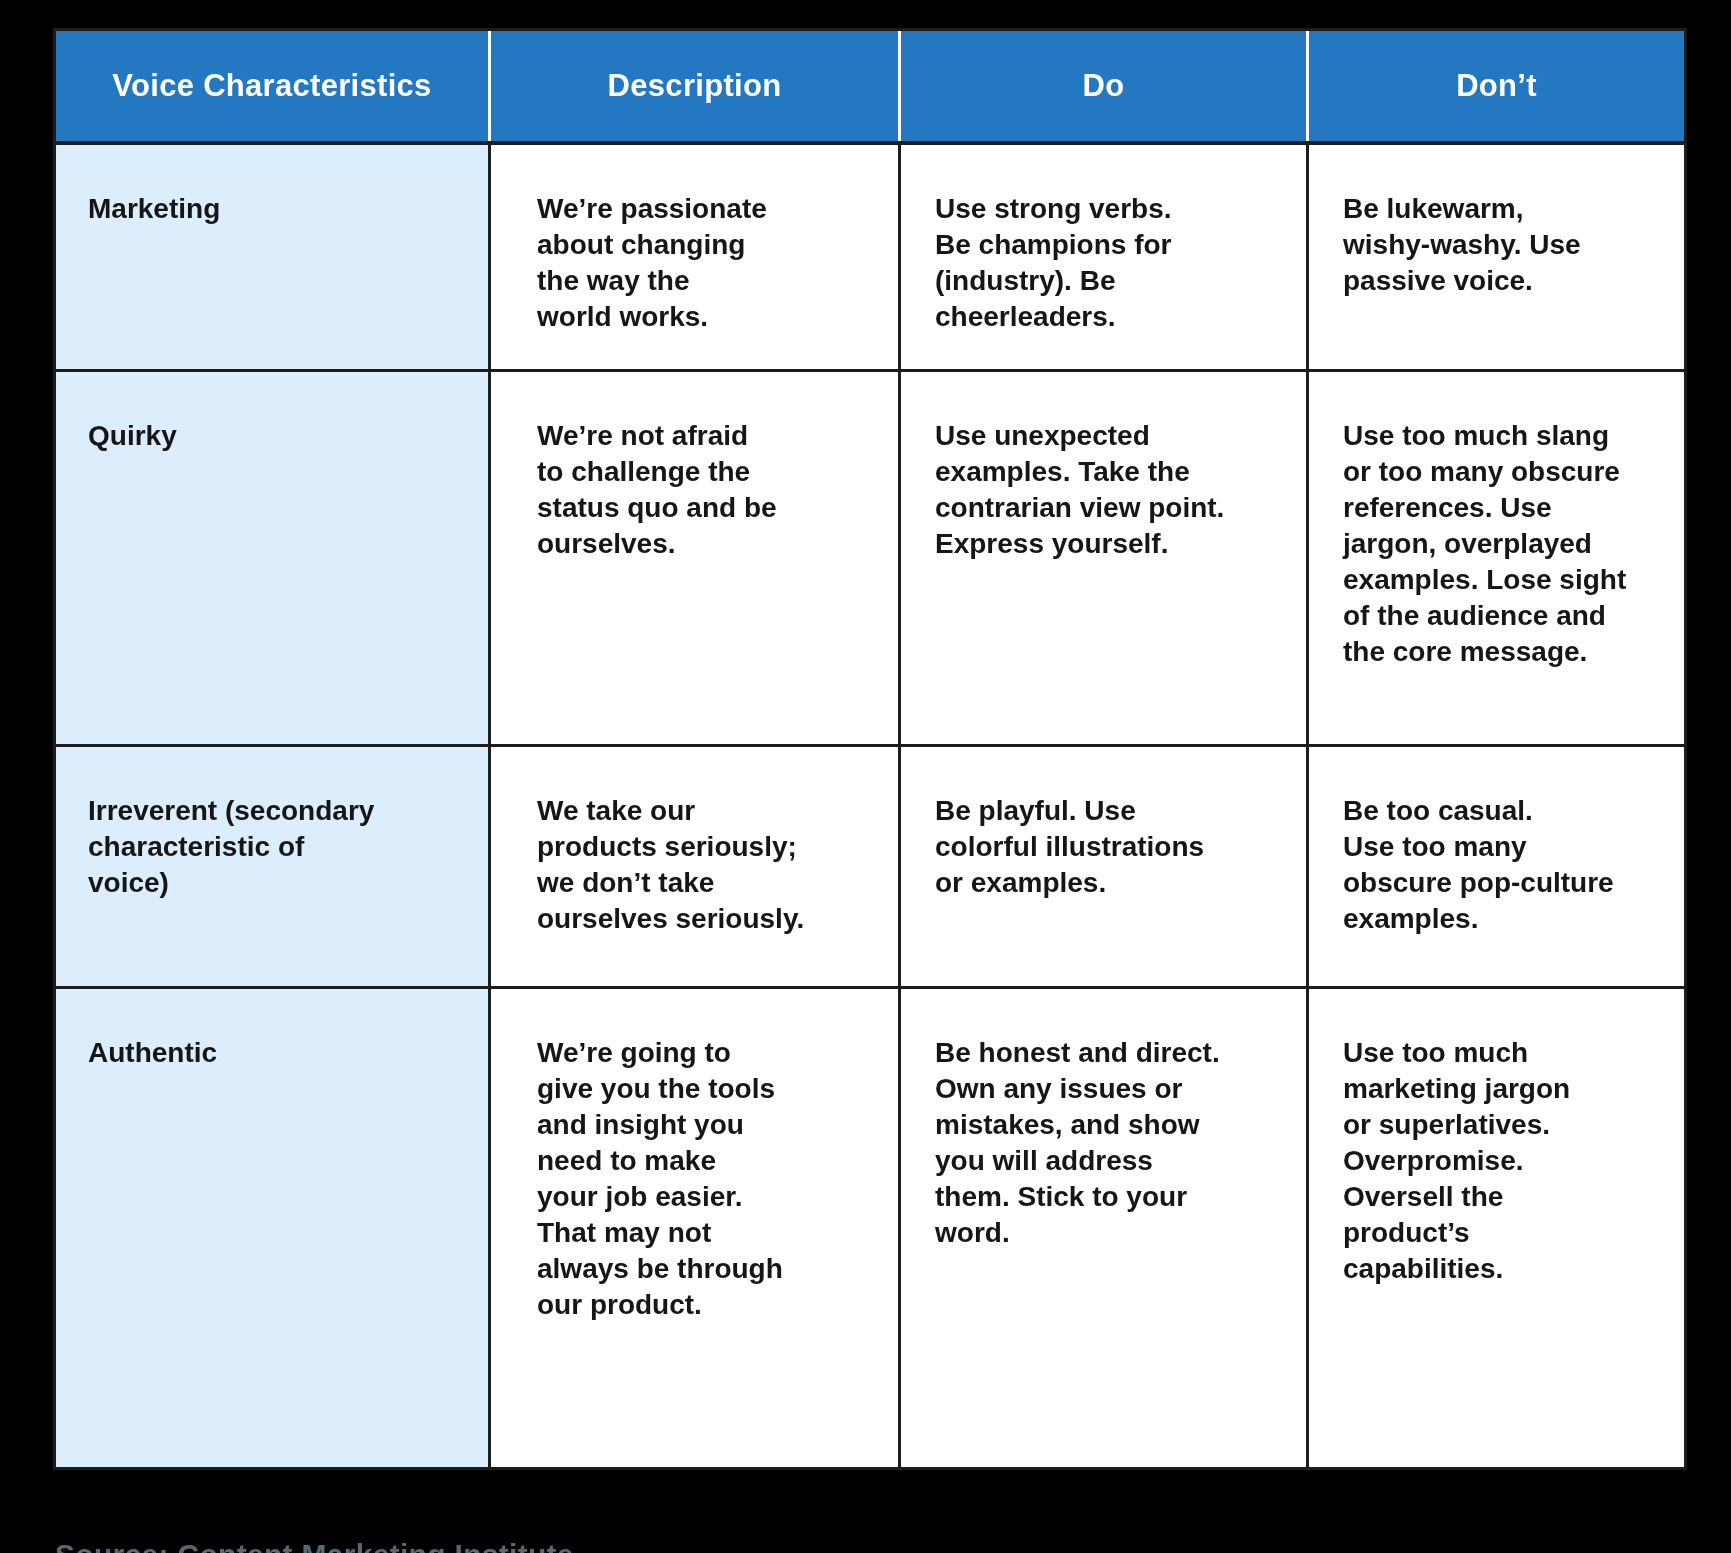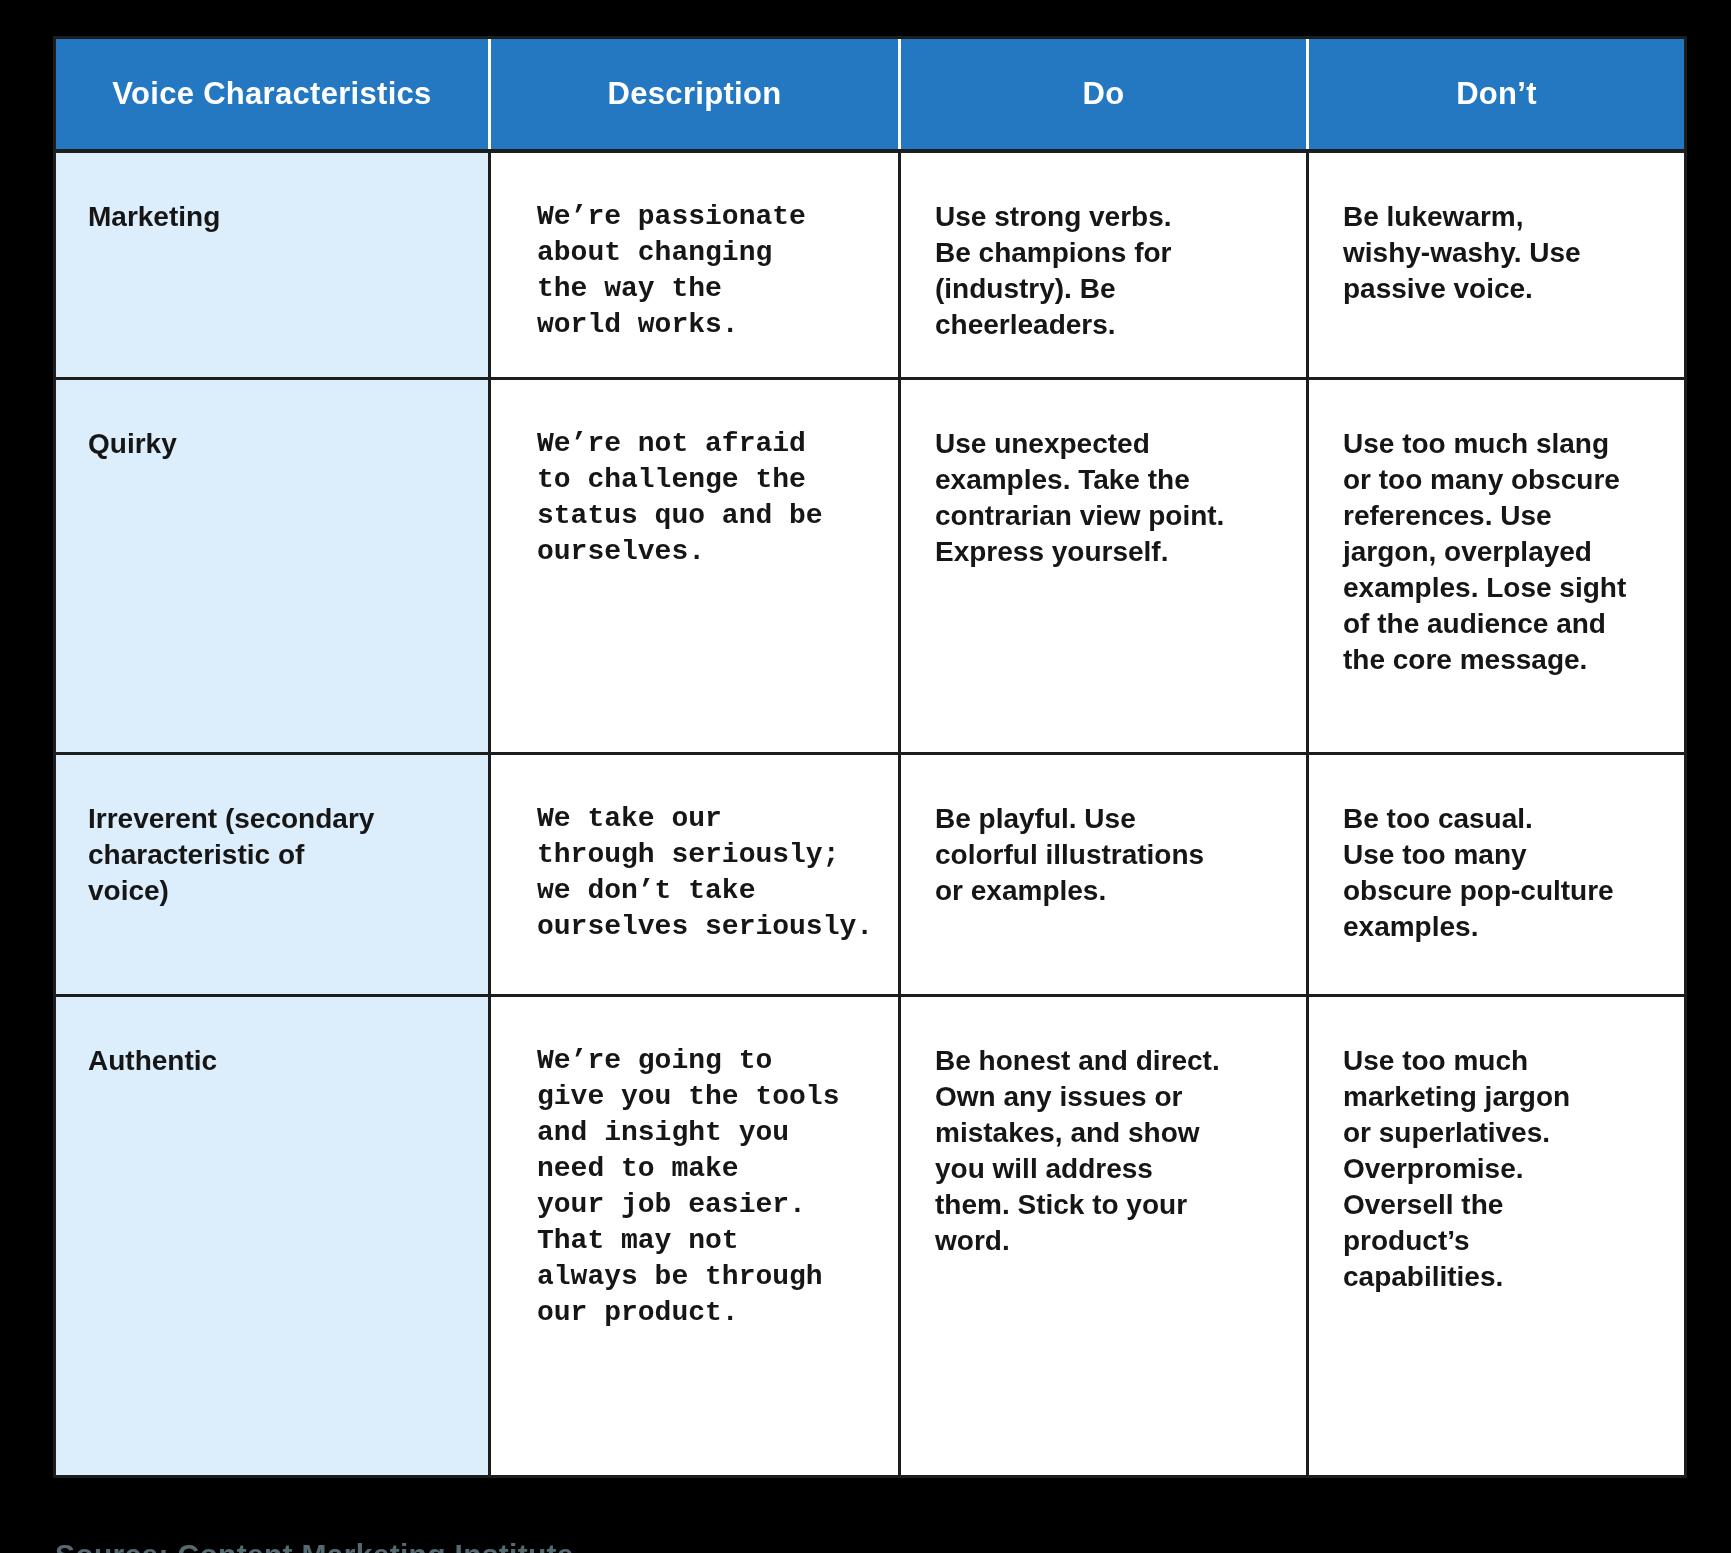--- a/index.html
+++ b/index.html
@@ -11,21 +11,21 @@
   .stage {
     position: relative;
     width: 1731px;
     height: 1553px;
     background: #000000;
     overflow: hidden;
   }
   table.voice-table {
     position: absolute;
     left: 53px;
-    top: 36px;
+    top: 28px;
     width: 1631px;
     border-collapse: collapse;
     table-layout: fixed;
     background: #f9a8d4;
     border: 3px solid #1d1d1d;
     padding-left: 34px;
   }
   col.c1 { width: 435px; }
   col.c2 { width: 410px; }
   col.c3 { width: 408px; }
@@ -56,21 +56,21 @@
     line-height: 36px;
     vertical-align: top;
     padding: 46px 24px 30px 34px;
     white-space: pre-line;
     border: 3px solid #1d1d1d;
   }
   td.label-cell {
     background: #dcedfb;
     padding-left: 32px;
   }
-  td.desc-cell { padding-left: 46px; font-family: Liberation Mono, monospace; }
+  td.desc-cell { padding-left: 46px; }
 
   tr.row-passionate { height: 227px; }
   tr.row-quirky     { height: 375px; }
   tr.row-irreverent { height: 242px; }
   tr.row-authentic  { height: 481px; }
 
   .source-caption {
     position: absolute;
     left: 55px;
     top: 1498px;
@@ -132,21 +132,21 @@
 jargon, overplayed
 examples. Lose sight
 of the audience and
 the core message.</td>
       </tr>
       <tr class="row-irreverent">
         <td class="label-cell">Irreverent (secondary
 characteristic of
 voice)</td>
         <td class="desc-cell">We take our
-through seriously;
+products seriously;
 we don’t take
 ourselves seriously.</td>
         <td>Be playful. Use
 colorful illustrations
 or examples.</td>
         <td>Be too casual.
 Use too many
 obscure pop-culture
 examples.</td>
       </tr>

